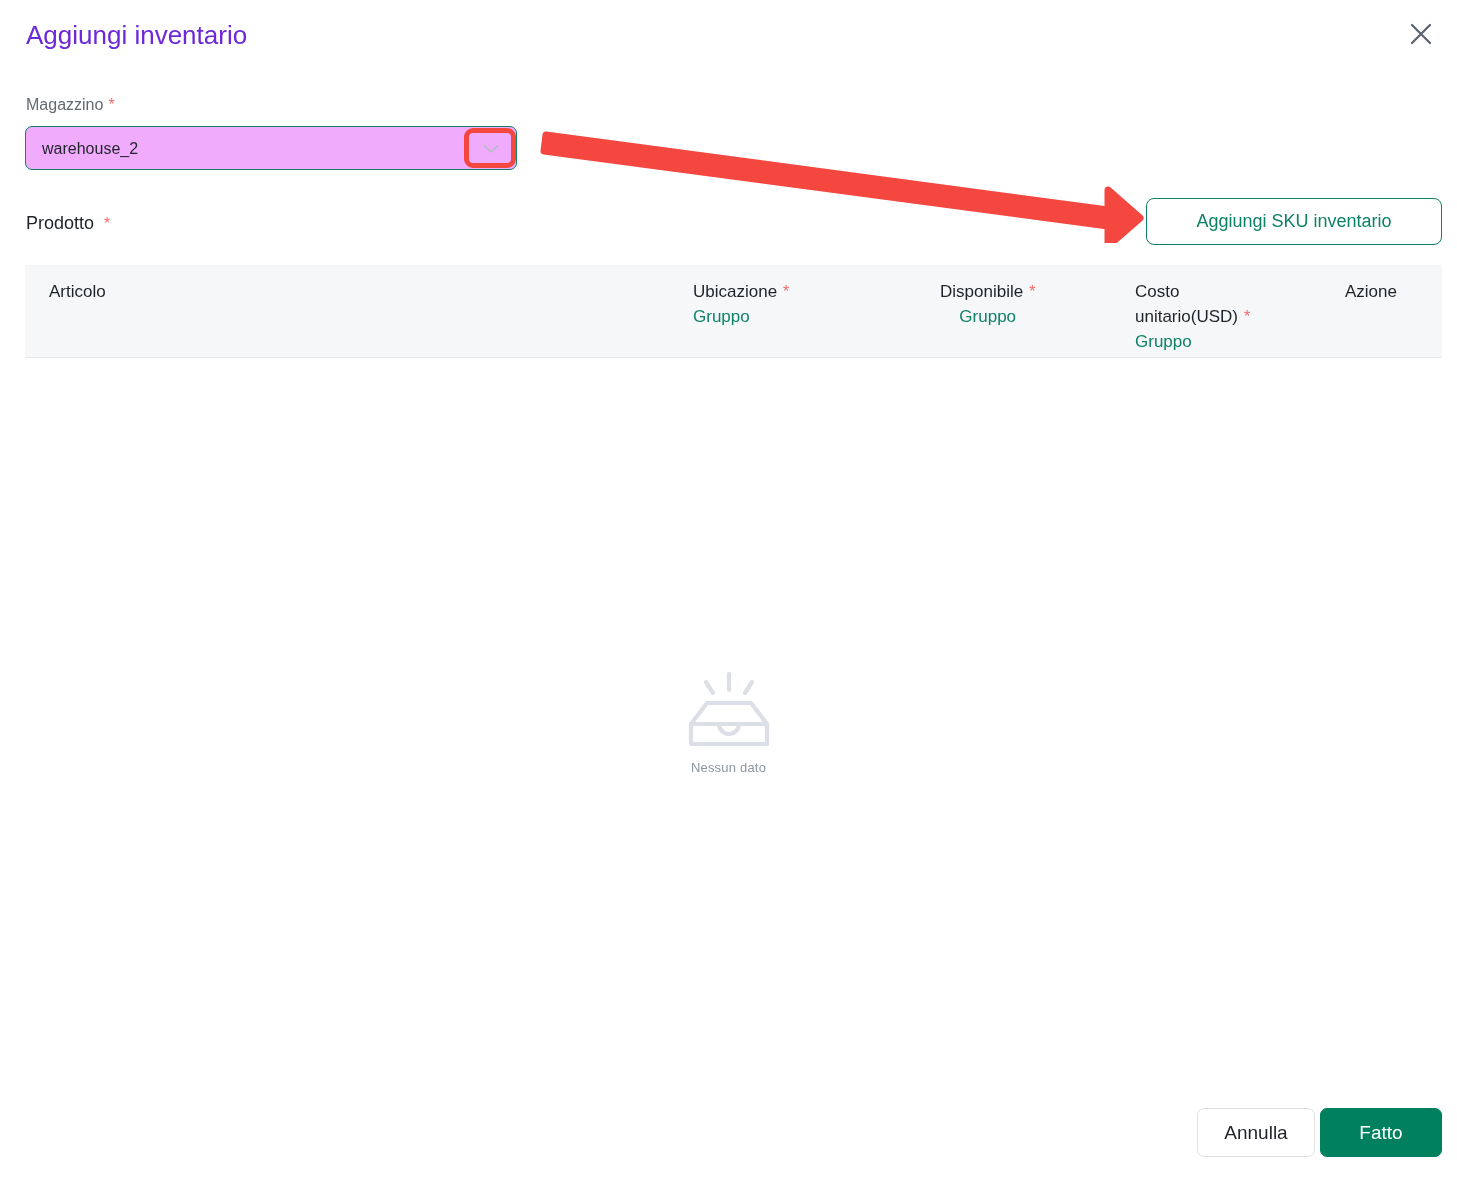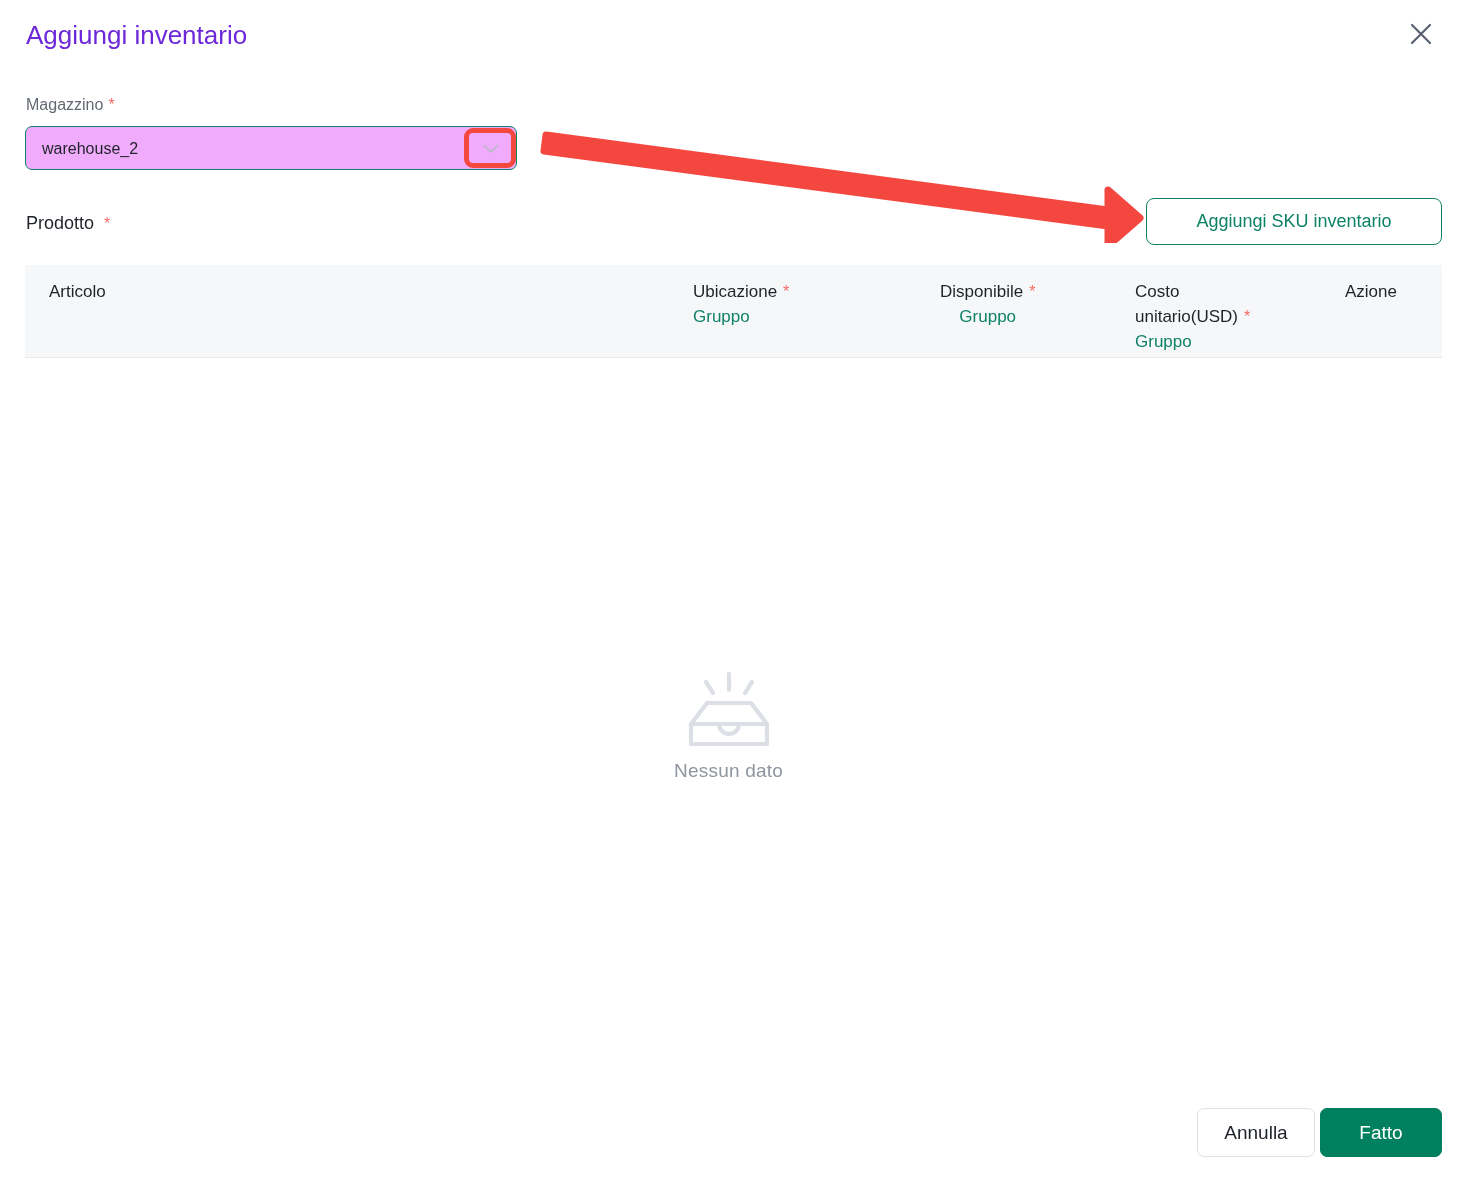--- a/index.html
+++ b/index.html
@@ -183,21 +183,21 @@
     left: 0;
     right: 0;
     top: 672px;
     display: flex;
     flex-direction: column;
     align-items: center;
   }
   .empty-icon { width: 96px; height: 78px; display:block; }
   .empty-text {
     margin-top: 10px;
-    font-size: 19px;
+    font-size: 13px;
     color: #8f959e;
     letter-spacing: .2px;
   }
 
   
   .dlg-footer {
     position: absolute;
     left: 0; right: 0;
     bottom: 0;
     height: 92px;

